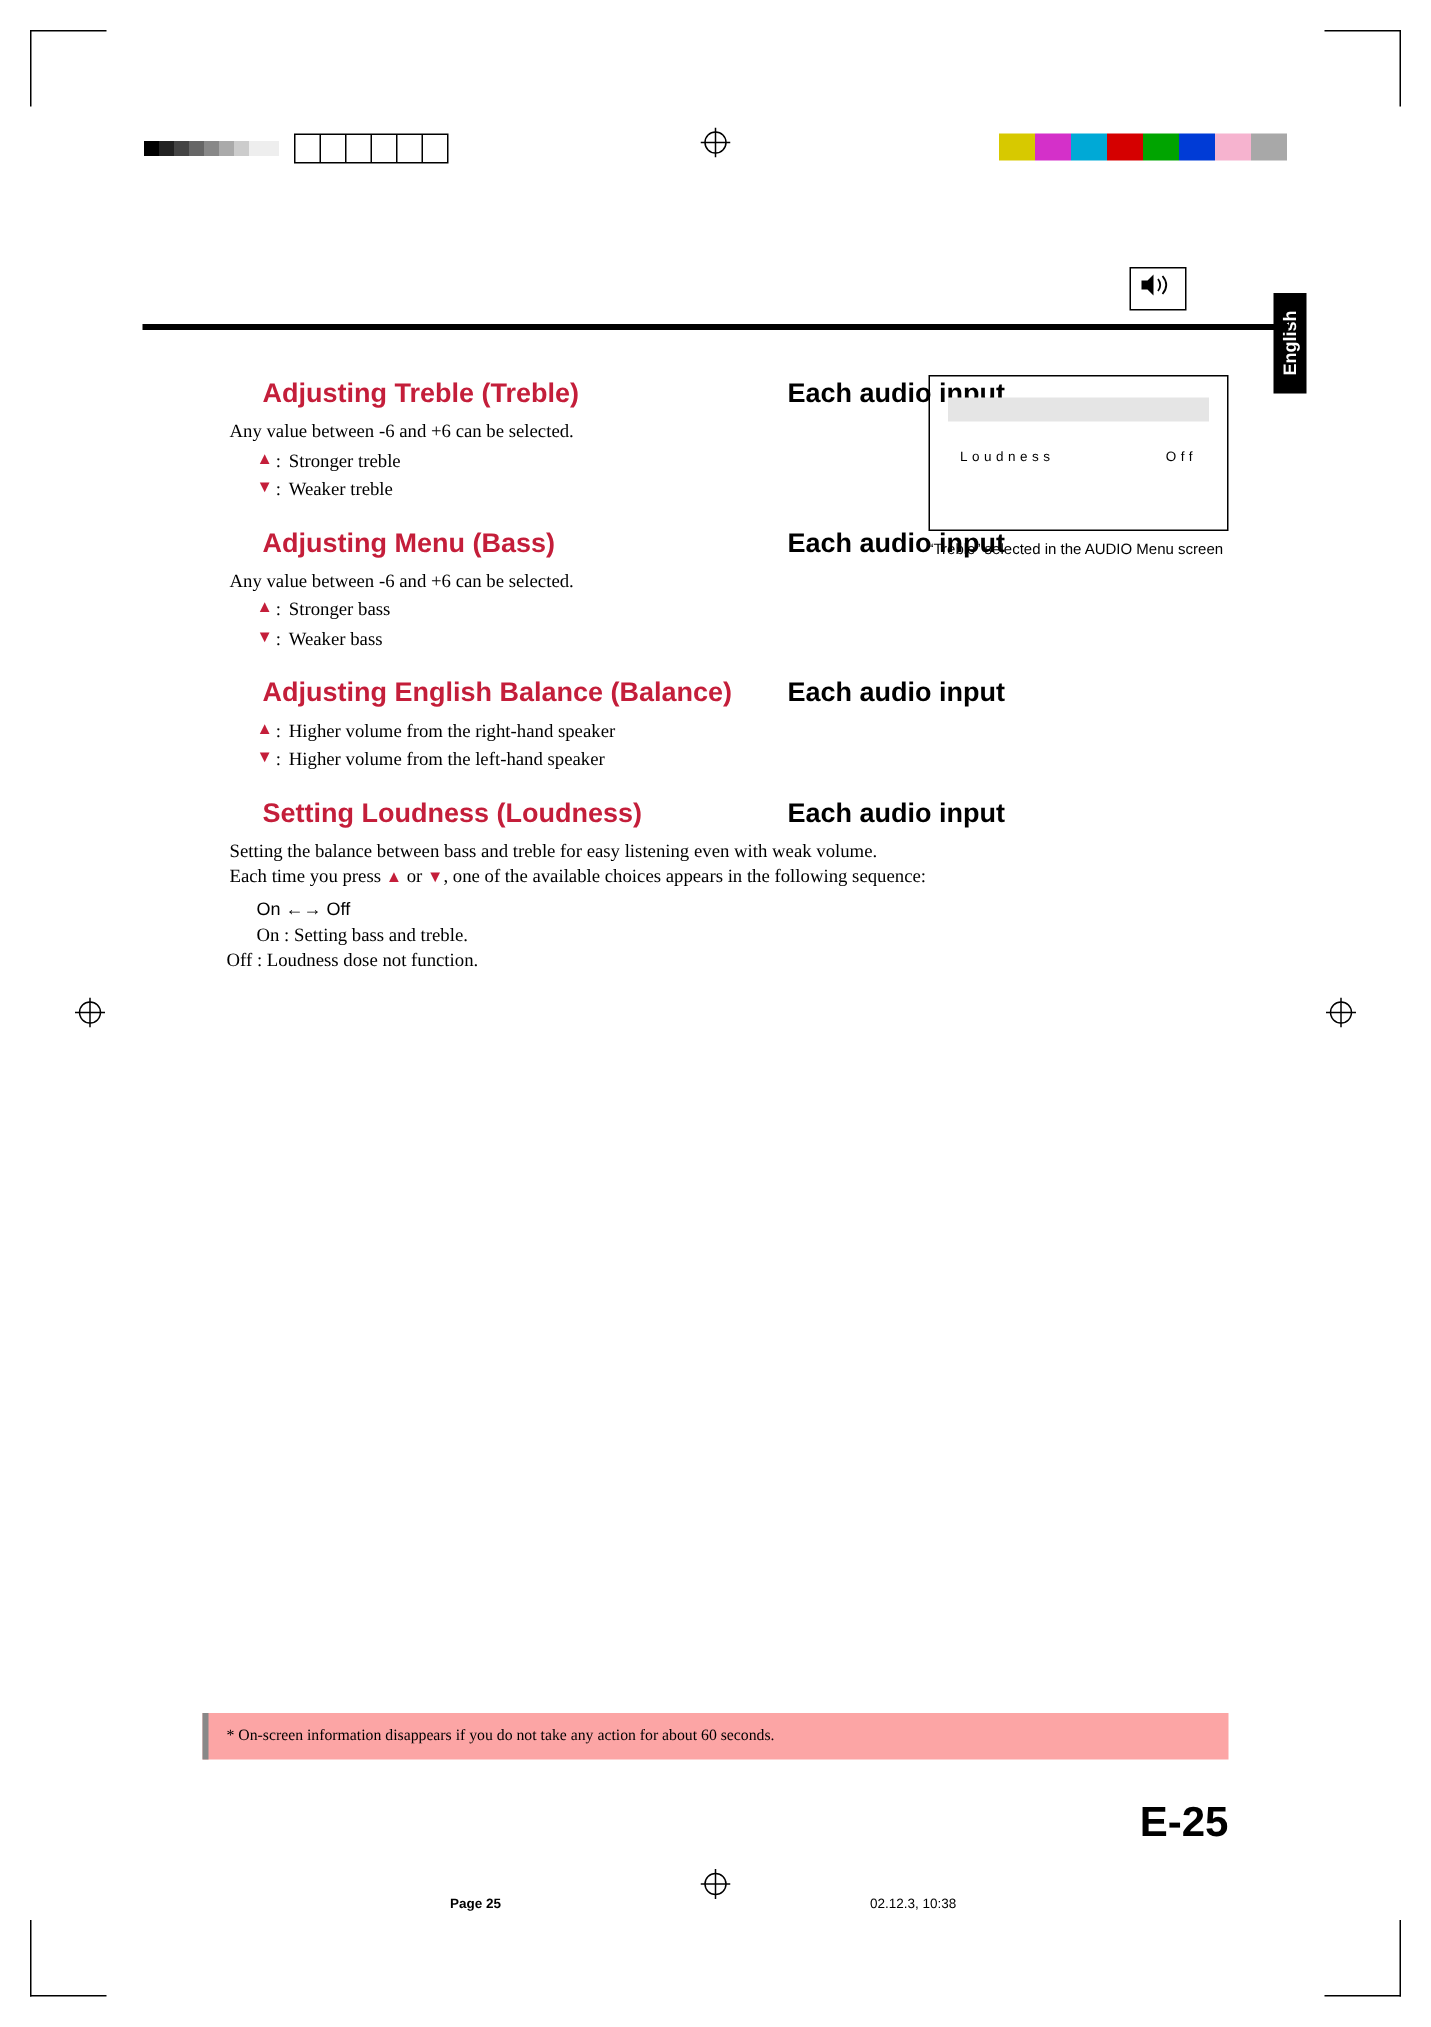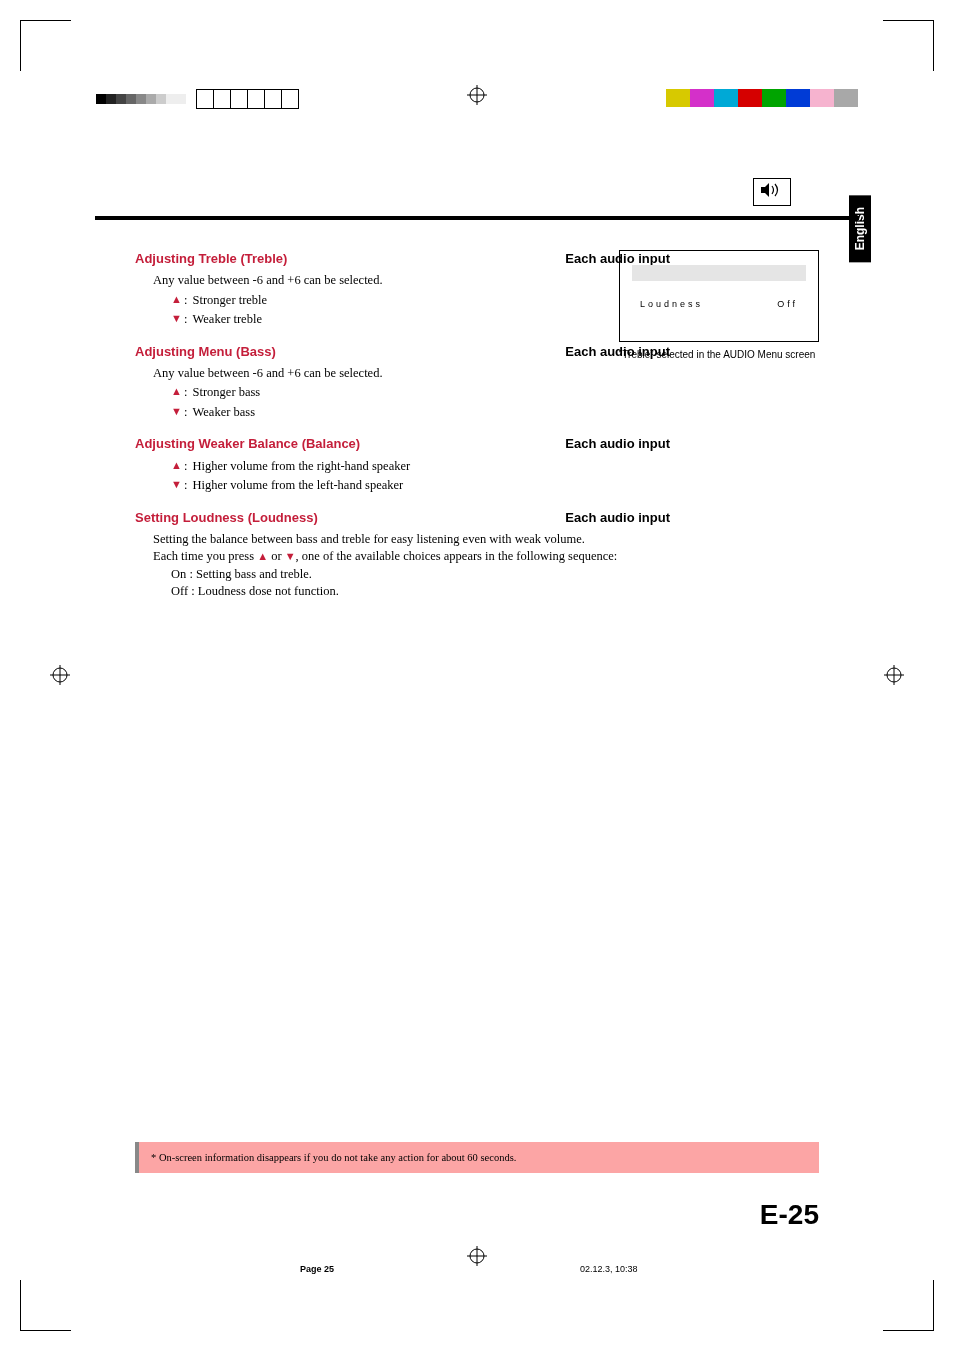--- a/index.html
+++ b/index.html
@@ -81,46 +81,47 @@
     position: absolute;
     top: 250px;
     left: 135px;
     width: 535px;
     font-size: 12px;
     line-height: 1.4;
   }
   .section-heading {
     font-weight: bold;
     color: #c41e3a;
-    font-size: 13px;
+    font-size: 18px;
     margin-top: 14px;
     margin-bottom: 4px;
     display: flex;
     justify-content: space-between;
+    margin-left: 40px;
   }
   .section-heading:first-child { margin-top: 0; }
   .body-indent { margin-left: 18px; font-family: "Times New Roman", serif; font-size: 12.5px; }
   .ctrl-list { margin-left: 36px; font-family: "Times New Roman", serif; font-size: 12.5px; }
   .ctrl-list div { display:flex; align-items:flex-start; gap:2px; margin:2px 0; }
   .arrow-up { color:#c41e3a; font-size:11px; }
   .arrow-down { color:#c41e3a; font-size:11px; }
   .toggle-line { margin-left:36px; font-family: Arial; font-size:12px; margin-top:4px; }
   .sidebox {
     position: absolute;
     top: 250px;
     right: 135px;
     width: 200px;
   }
   .menu-preview {
     border: 1px solid #000;
     padding: 14px 12px 26px 12px;
     font-size: 10px;
     letter-spacing: 3px;
     font-family: Arial;
-    height: 92px;
+    height: 104px;
     box-sizing: border-box;
   }
   .menu-preview .shade { background:#e5e5e5; height:16px; margin-bottom:18px; }
   .menu-preview .row { display:flex; justify-content:space-between; padding:0 8px; font-size:9px; }
   .caption { font-size: 10px; font-family: Arial; margin-top: 6px; line-height:1.3; }
   .notes-box {
     position: absolute;
     bottom: 178px;
     left: 135px;
     right: 135px;
@@ -263,21 +264,21 @@
         <span>Stronger bass</span>
       </div>
     <div>
         <span class="arrow-down">▼</span>
         <span>:&nbsp;</span>
         <span>Weaker bass</span>
       </div>
   </div>
 
   <div class="section-heading">
-    <span>Adjusting Weaker Balance (Balance)</span>
+    <span>Adjusting English Balance (Balance)</span>
     <span style="color:#000">Each  audio input</span>
   </div>
   <div class="ctrl-list">
     <div>
         <span class="arrow-up">▲</span>
         <span>:&nbsp;</span>
         <span>Higher volume from the right-hand speaker</span>
       </div>
     <div>
         <span class="arrow-down">▼</span>
@@ -287,22 +288,23 @@
   </div>
 
   <div class="section-heading">
     <span>Setting Loudness (Loudness)</span>
     <span style="color:#000">Each  audio input</span>
   </div>
   <div class="body-indent">Setting the balance between bass and treble for easy listening even with weak volume.</div>
   <div class="body-indent">
     <span>Each time you press </span><span class="arrow-up">▲</span> or <span class="arrow-down">▼</span><span>, one of the available choices appears in the following sequence:</span>
   </div>
+  <div class="toggle-line">On <span class="dbl-arrow">←→</span> Off</div>
   <div class="body-indent" style="margin-left:36px">On : Setting bass and treble.</div>
-  <div class="body-indent" style="margin-left:36px">Off : Loudness dose not function.</div>
+  <div class="body-indent" style="margin-left:16px">Off : Loudness dose not function.</div>
 
 </div>
 
 <div class="sidebox">
   <div class="menu-preview">
     <div class="shade"></div>
     <div class="row">
       <span>Loudness</span>
       <span>Off</span>
     </div>

